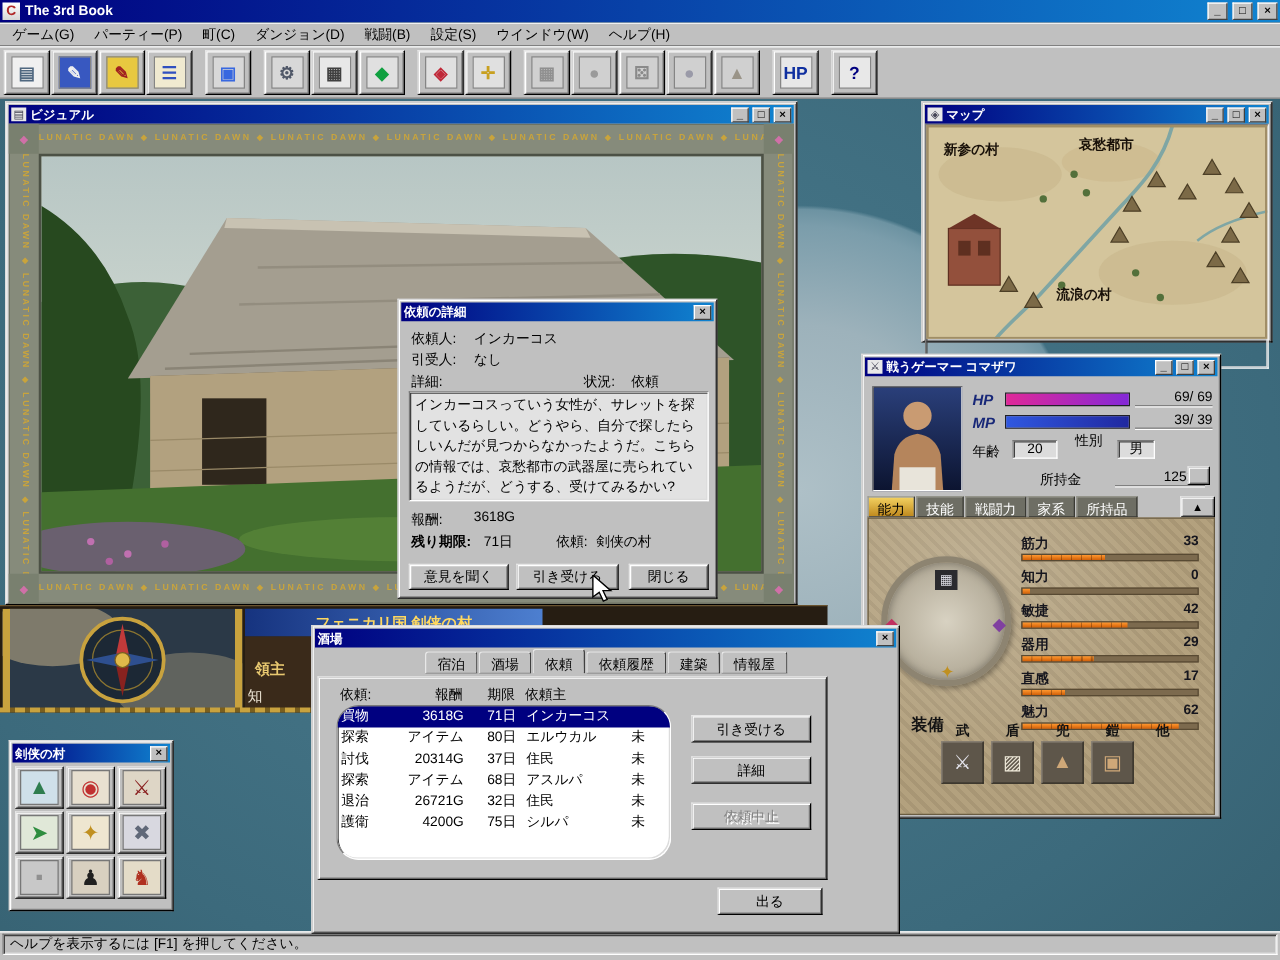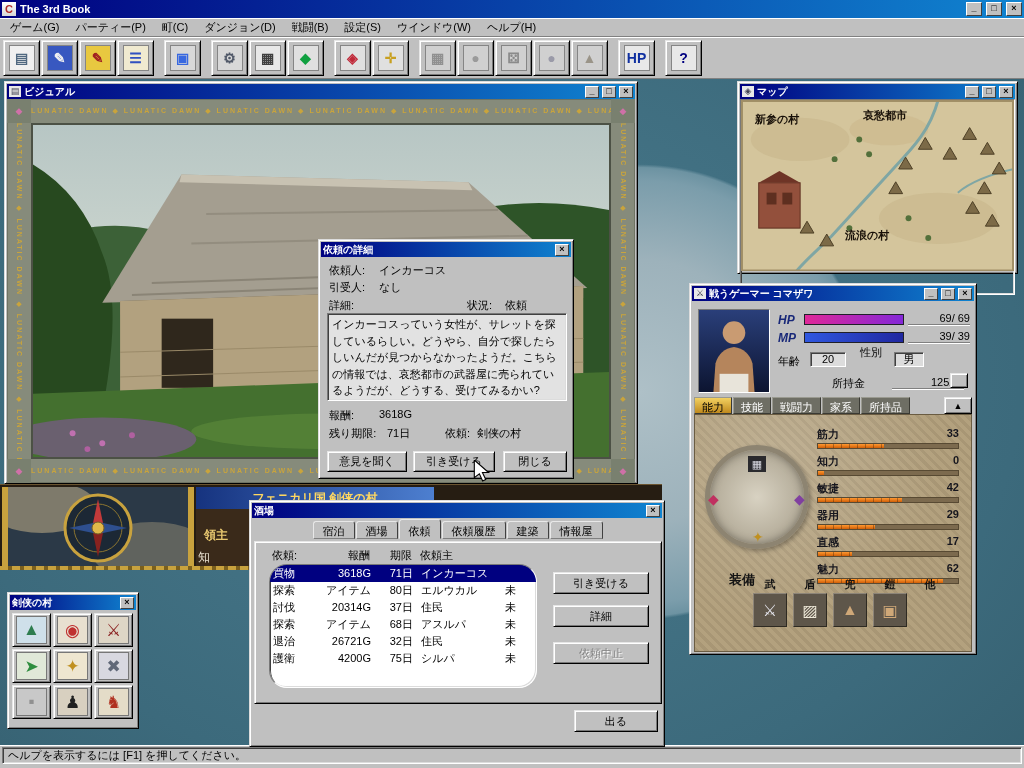--- a/index.html
+++ b/index.html
@@ -55,21 +55,21 @@
   .maplabel{position:absolute;font-weight:bold;font-size:11px;color:#181008;}
   #ml0{left:14px;top:12px;} #ml1{left:122px;top:8px;} #ml2{left:104px;top:128px;}
 
   
   #reqdlg{left:318px;top:239px;width:256px;height:240px;z-index:30;}
   #reqdlg .lbl{position:absolute;}
   .dtext{position:absolute;left:6px;top:56px;width:240px;height:88px;background:#e2e2e2;padding:2px 4px;line-height:1.5;overflow:hidden;}
   .dbtn{position:absolute;top:194px;height:21px;}
 
   
-  #tavern{left:249px;top:500px;width:416px;height:247px;z-index:20;}
+  #tavern{left:249px;top:500px;width:471px;height:247px;z-index:20;}
   .tabs{display:flex;margin:3px 0 0 2px;height:18px;position:relative;z-index:2;justify-content:center;}
   .tab{padding:2px 9px;background:#c0c0c0;border:1px solid;border-color:#e8e8e8 #404040 #808080 #e8e8e8;border-radius:3px 3px 0 0;margin-right:1px;}
   .tab.sel{margin-top:-2px;padding-top:4px;border-bottom-color:#c0c0c0;z-index:3;}
   .page{position:absolute;left:2px;top:20px;width:408px;height:163px;}
   .colhead{position:absolute;left:14px;top:6px;width:268px;display:grid;grid-template-columns:46px 60px 42px 84px 1fr;padding-left:3px;}
   .colhead .num{text-align:right;padding-right:8px;}
   .listbox{position:absolute;left:14px;top:22px;width:268px;height:124px;background:#fff;overflow:hidden;border-radius:18px;}
   .trow{display:grid;grid-template-columns:46px 60px 42px 84px 1fr;height:17px;line-height:17px;padding-left:3px;}
   .trow.sel{background:#000080;color:#fff;}
   .trow .num{text-align:right;padding-right:8px;}
@@ -360,21 +360,21 @@
     <span class="lbl" style="left:8px;top:6px;">依頼人:</span>
     <span class="lbl" style="left:58px;top:6px;">インカーコス</span>
     <span class="lbl" style="left:8px;top:23px;">引受人:</span>
     <span class="lbl" style="left:58px;top:23px;">なし</span>
     <span class="lbl" style="left:8px;top:41px;">詳細:</span>
     <span class="lbl" style="left:146px;top:41px;">状況:</span>
     <span class="lbl" style="left:184px;top:41px;">依頼</span>
     <div class="dtext s">インカーコスっていう女性が、サレットを探しているらしい。どうやら、自分で探したらしいんだが見つからなかったようだ。こちらの情報では、哀愁都市の武器屋に売られているようだが、どうする、受けてみるかい?</div>
     <span class="lbl" style="left:8px;top:151px;">報酬:</span>
     <span class="lbl" style="left:58px;top:151px;">3618G</span>
-    <span class="lbl" style="left:8px;top:169px;">残り期限:</span>
+    <span class="lbl" style="left:8px;top:169px;font-weight:bold;">残り期限:</span>
     <span class="lbl" style="left:66px;top:169px;">71日</span>
     <span class="lbl" style="left:124px;top:169px;">依頼:</span>
     <span class="lbl" style="left:156px;top:169px;">剣侠の村</span>
     <button class="btn dbtn" style="left:6px;width:80px;">意見を聞く</button>
     <button class="btn dbtn" style="left:92px;width:82px;">引き受ける</button>
     <button class="btn dbtn" style="left:182px;width:64px;">閉じる</button>
   </div>
 </div>
 
 <div class="win" id="charwin">

